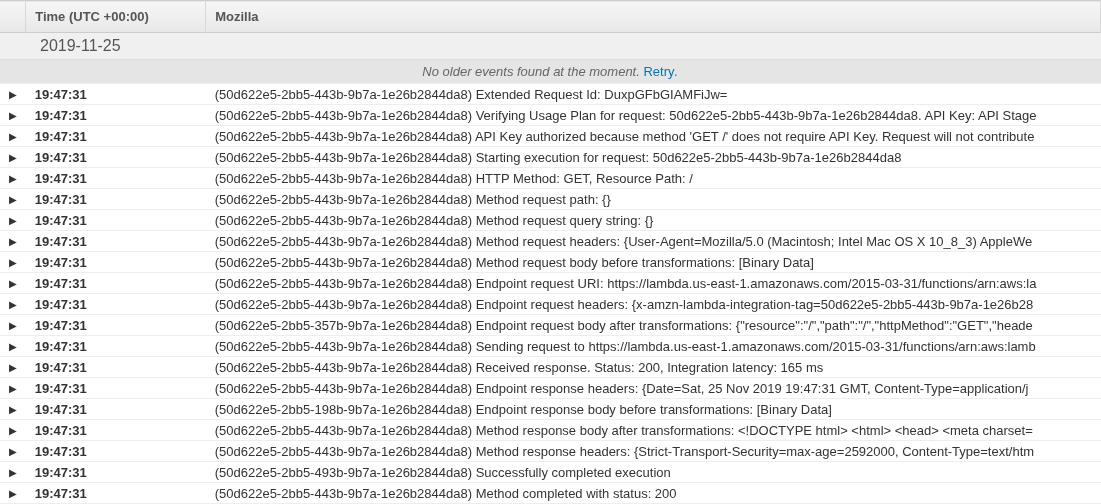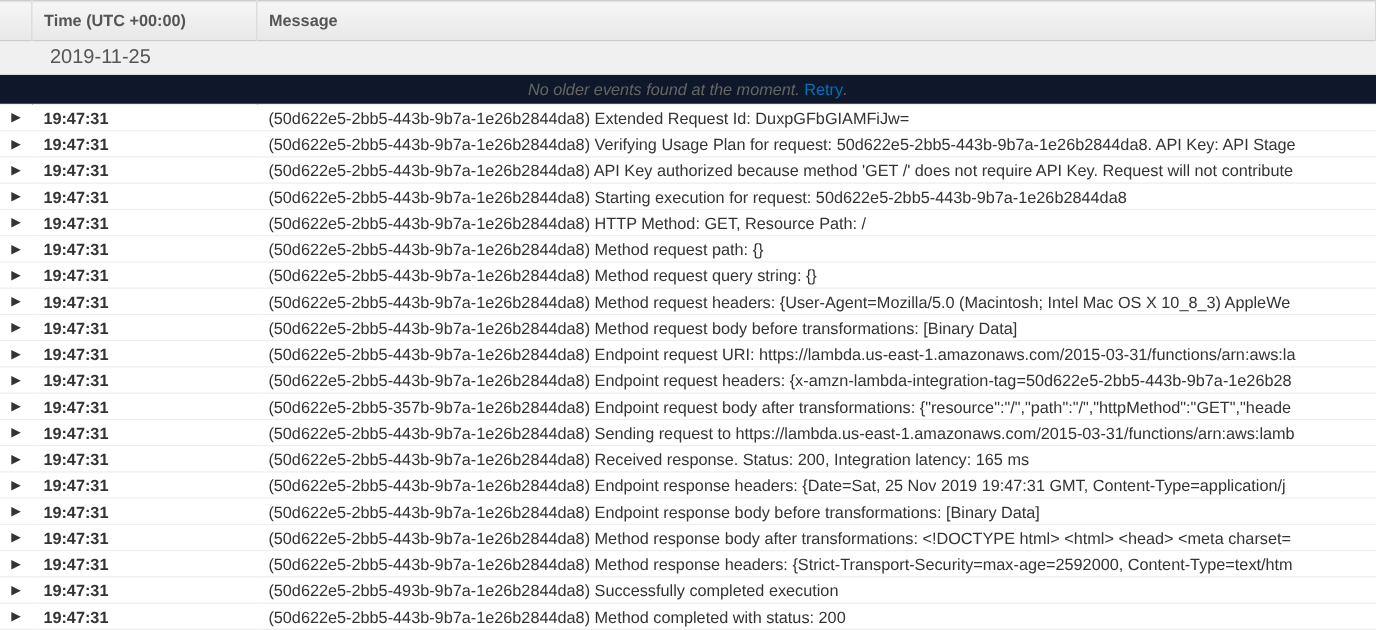--- a/index.html
+++ b/index.html
@@ -28,21 +28,21 @@
   .col-time { width: 180px; }
   .col-msg { }
   .date-sep td {
     background: #f0f0f0;
     border-bottom: 1px solid #ddd;
     padding: 4px 8px 4px 40px;
     color: #555;
     font-size: 16px;
   }
   .notice td {
-    background: #0f172a;
+    background: #e5e5e5;
     border-bottom: 1px solid #eee;
     text-align: center;
     font-style: italic;
     color: #666;
     padding: 4px 0;
   }
   .notice a {
     font-style: normal;
     color: #0073bb;
     text-decoration: none;
@@ -67,21 +67,21 @@
   .msg-cell { color: #333; }
 </style>
 </head>
 <body>
 
 <table class="log-table">
   <thead>
     <tr class="hdr-row">
       <th class="hdr-cell col-exp"></th>
       <th class="hdr-cell col-time">Time (UTC +00:00)</th>
-      <th class="hdr-cell col-msg">Message</th>
+      <th class="hdr-cell col-msg">Mozilla</th>
     </tr>
   </thead>
   <tbody id="tbody">
     <tr class="date-sep">
       <td colspan="3">2019-11-25</td>
     </tr>
     <tr class="notice">
       <td colspan="3">
         <span>No older events found at the moment.</span>
         <a>Retry</a>.
@@ -158,21 +158,21 @@
         <td class="msg-cell">(50d622e5-2bb5-443b-9b7a-1e26b2844da8) Received response. Status: 200, Integration latency: 165 ms</td>
       </tr>
       <tr class="row">
         <td class="exp-cell">▶</td>
         <td class="time-cell">19:47:31</td>
         <td class="msg-cell">(50d622e5-2bb5-443b-9b7a-1e26b2844da8) Endpoint response headers: {Date=Sat, 25 Nov 2019 19:47:31 GMT, Content-Type=application/j</td>
       </tr>
       <tr class="row">
         <td class="exp-cell">▶</td>
         <td class="time-cell">19:47:31</td>
-        <td class="msg-cell">(50d622e5-2bb5-443b-9b7a-1e26b2844da8) Endpoint response body before transformations: [Binary Data]</td>
+        <td class="msg-cell">(50d622e5-2bb5-198b-9b7a-1e26b2844da8) Endpoint response body before transformations: [Binary Data]</td>
       </tr>
       <tr class="row">
         <td class="exp-cell">▶</td>
         <td class="time-cell">19:47:31</td>
         <td class="msg-cell">(50d622e5-2bb5-443b-9b7a-1e26b2844da8) Method response body after transformations: &lt;!DOCTYPE html&gt; &lt;html&gt; &lt;head&gt; &lt;meta charset=</td>
       </tr>
       <tr class="row">
         <td class="exp-cell">▶</td>
         <td class="time-cell">19:47:31</td>
         <td class="msg-cell">(50d622e5-2bb5-443b-9b7a-1e26b2844da8) Method response headers: {Strict-Transport-Security=max-age=2592000, Content-Type=text/htm</td>

